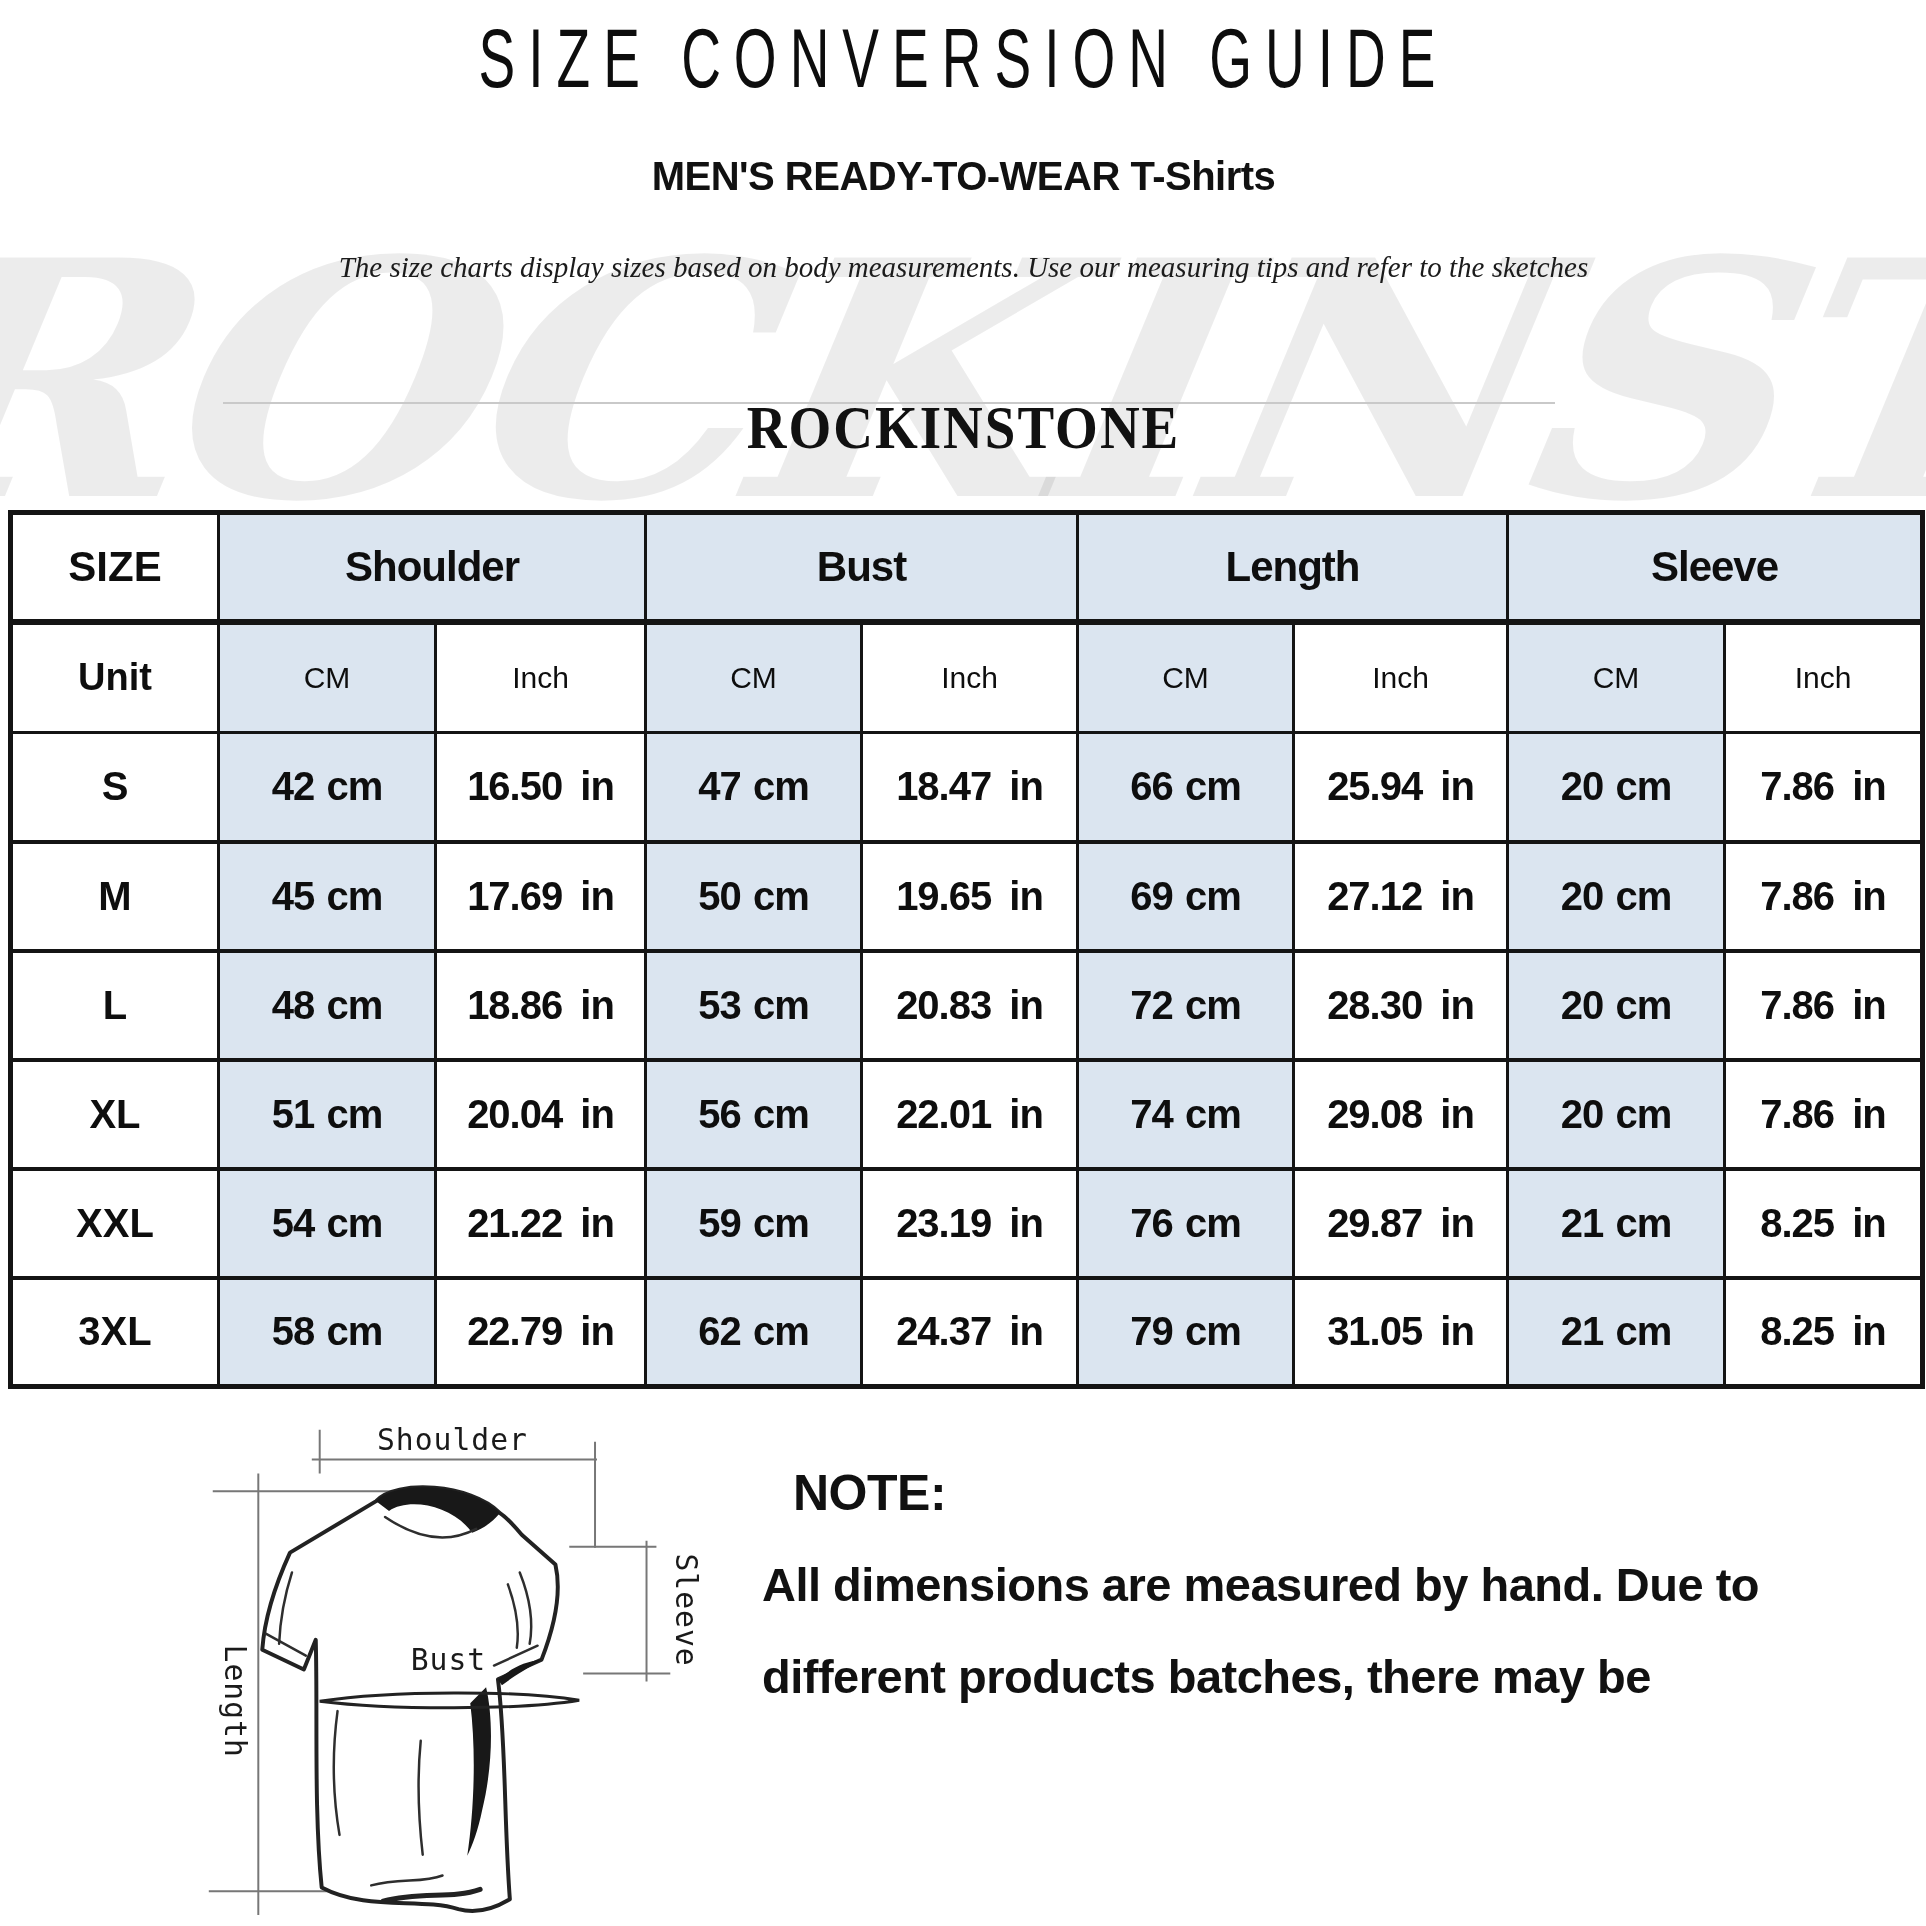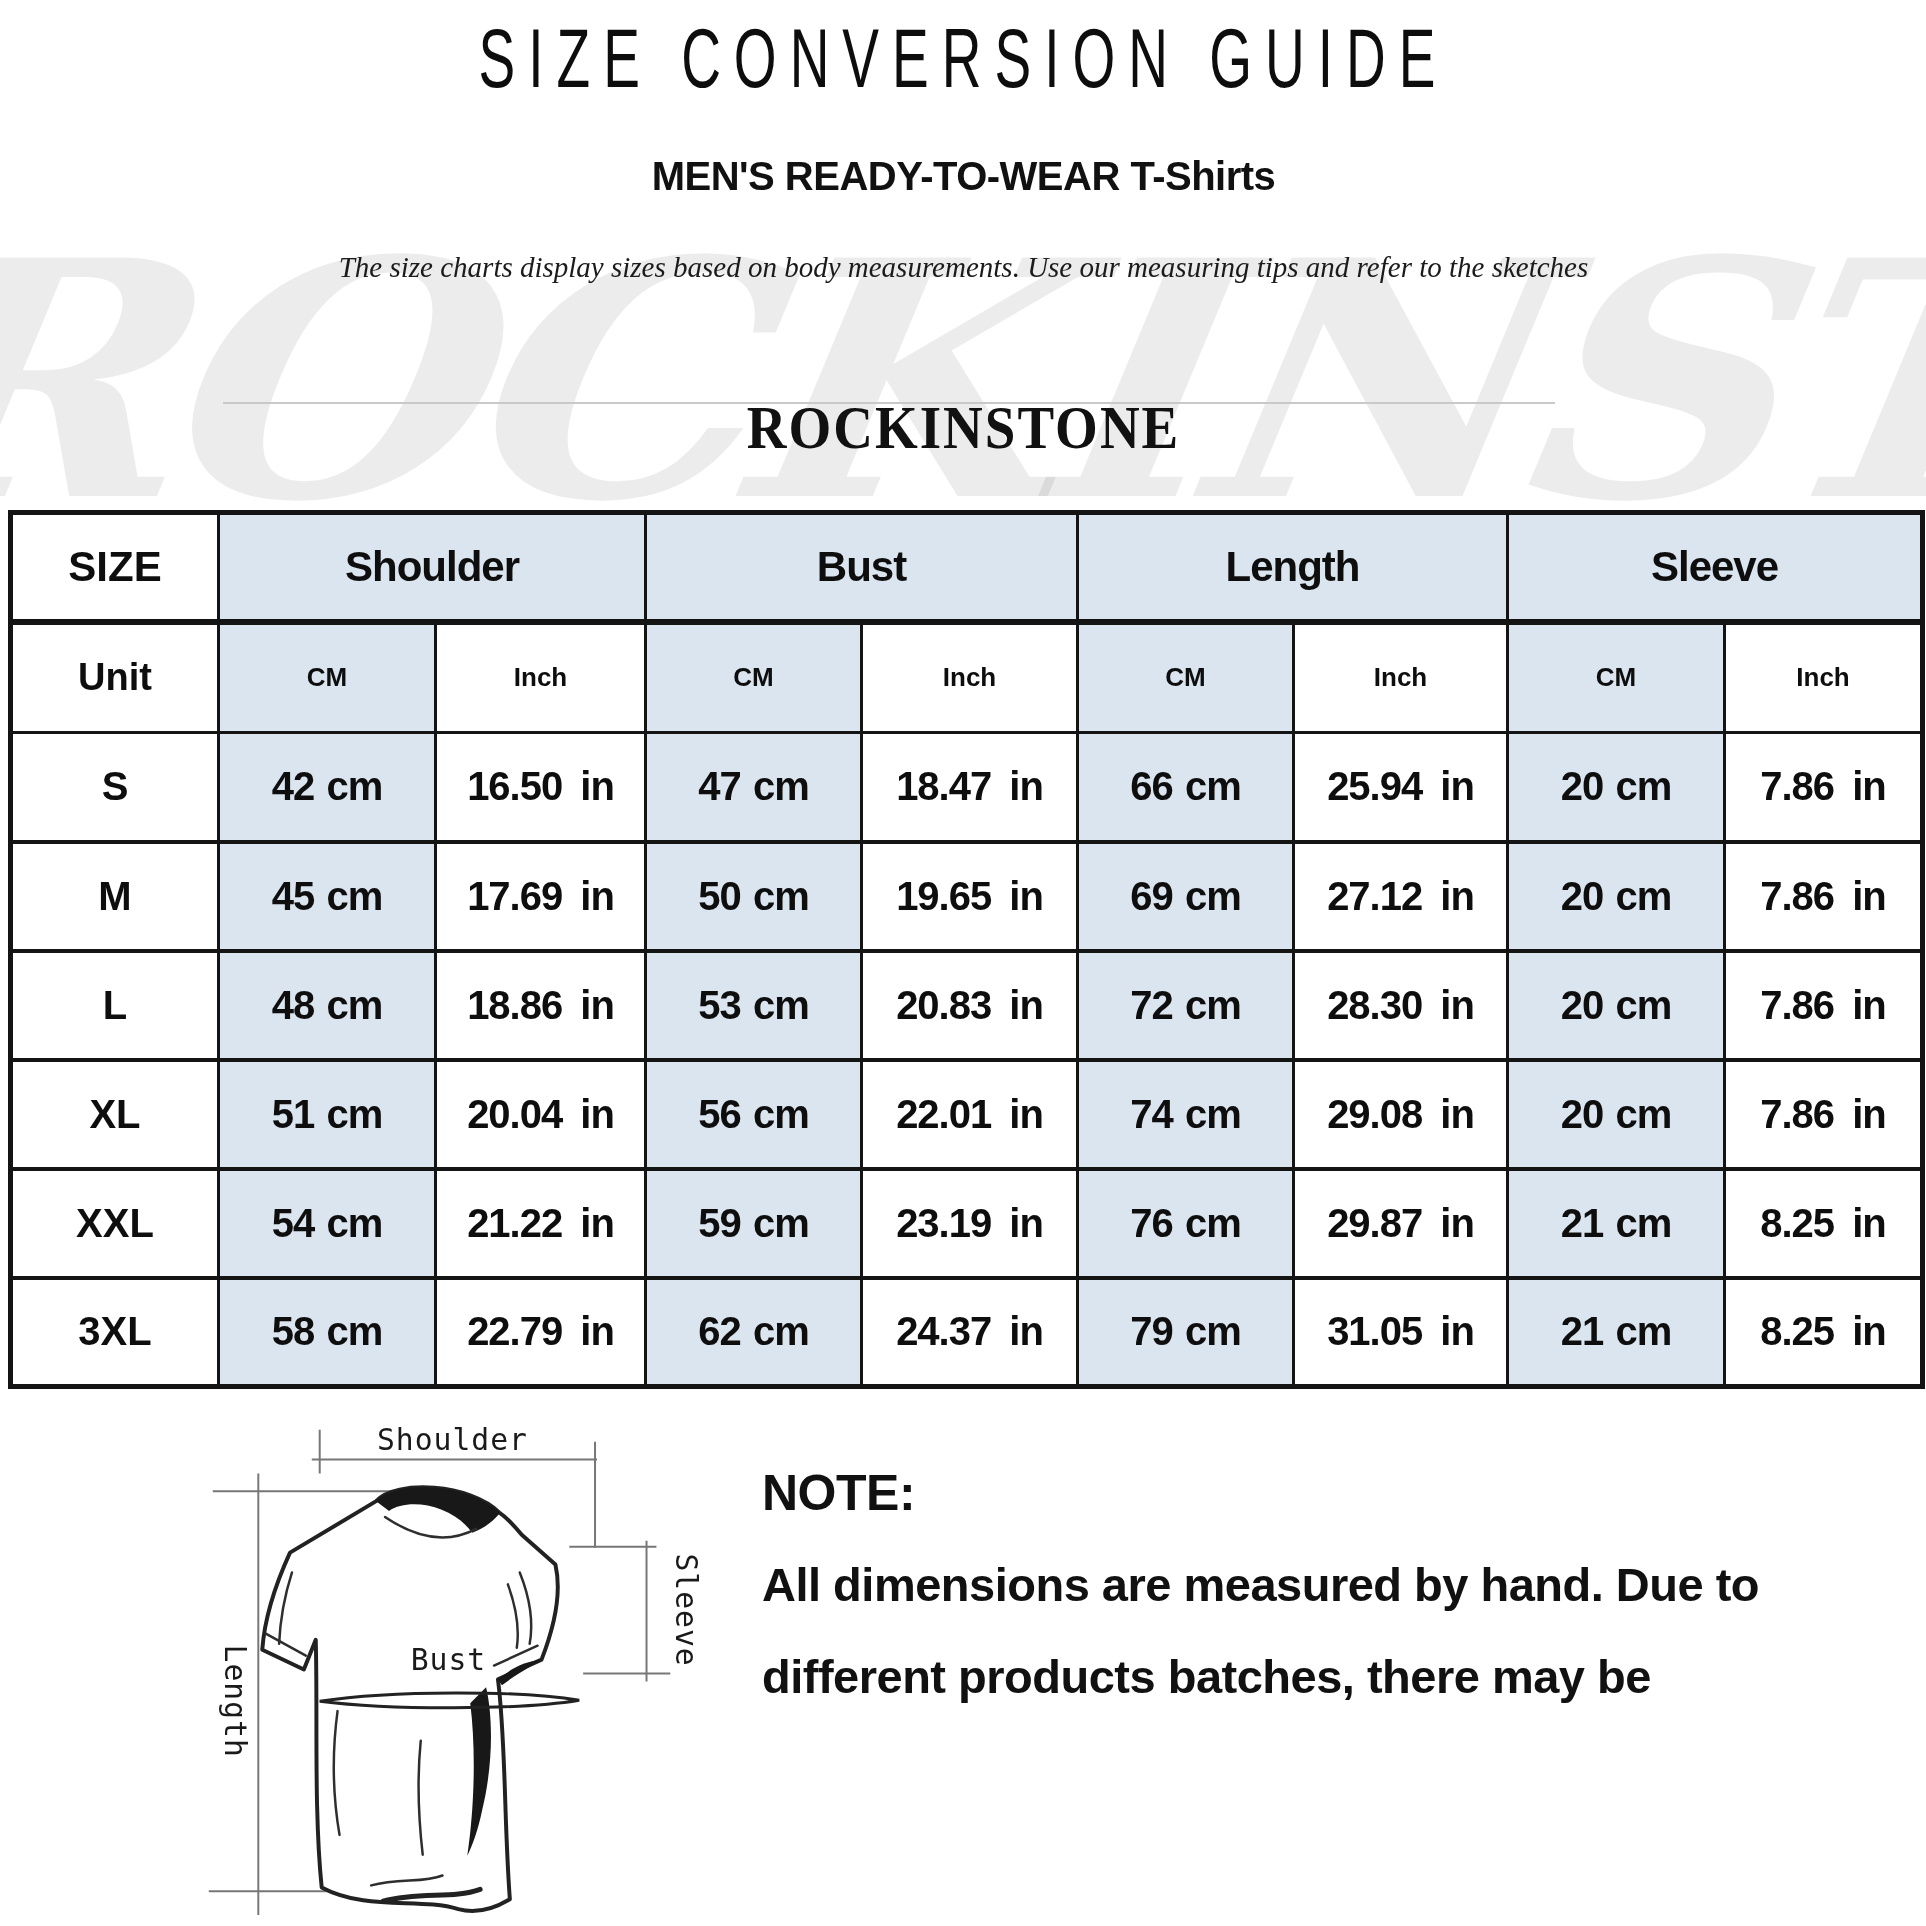--- a/index.html
+++ b/index.html
@@ -61,31 +61,31 @@
     padding:0;color:#0e0e0e;
   }
   table.size-table{border:5px solid #141414;}
   tr.hdr{height:109px;border-bottom:6px solid #141414;}
   tr.unit{height:111px;border-bottom:2px solid #4c1d95;}
   tr.data{height:109px;border-bottom:4px solid #141414;}
   .blu{background:#dbe5f0;}
   .g-head{font-size:42px;font-weight:bold;letter-spacing:-1px;}
   .size-head{font-size:42px;font-weight:bold;}
   .unit-lbl{font-size:38px;font-weight:bold;}
-  .u-cell{font-size:26px;font-weight:bold;}
+  .u-cell{font-size:30px;font-weight:normal;}
   .s-cell{font-size:40px;font-weight:bold;}
   .v-cell{font-size:40px;font-weight:bold;letter-spacing:-1px;}
   .v-cell.in{word-spacing:8px;}
   .v-cell.cm{word-spacing:2px;margin-top:20px;}
   
   .note{
     position:absolute;left:762px;top:1447px;width:1119px;z-index:2;
     font-weight:bold;letter-spacing:-0.5px;
   }
-  .note .nh{font-size:50px;line-height:92px;}
+  .note .nh{font-size:50px;line-height:92px;margin-left:31px;}
   .note .nl{font-size:47px;line-height:92px;white-space:nowrap;}
   
   .diagram{position:absolute;left:173px;top:1414px;z-index:2;}
   .mline{stroke:#777;stroke-width:2;fill:none;}
   .shirt{stroke:#222;stroke-width:4;fill:#fff;stroke-linejoin:round;stroke-linecap:round;}
   .ink{fill:#181818;stroke:none;}
   .wr{stroke:#2e2e2e;stroke-width:2.5;fill:none;stroke-linecap:round;}
   .wr2{stroke:#222;stroke-width:5;fill:none;stroke-linecap:round;}
   .lentil{stroke:#222;stroke-width:3;fill:none;}
   .dlabel{font-family:"DejaVu Sans Mono",monospace;font-size:30px;fill:#1a1a1a;letter-spacing:1px;}

